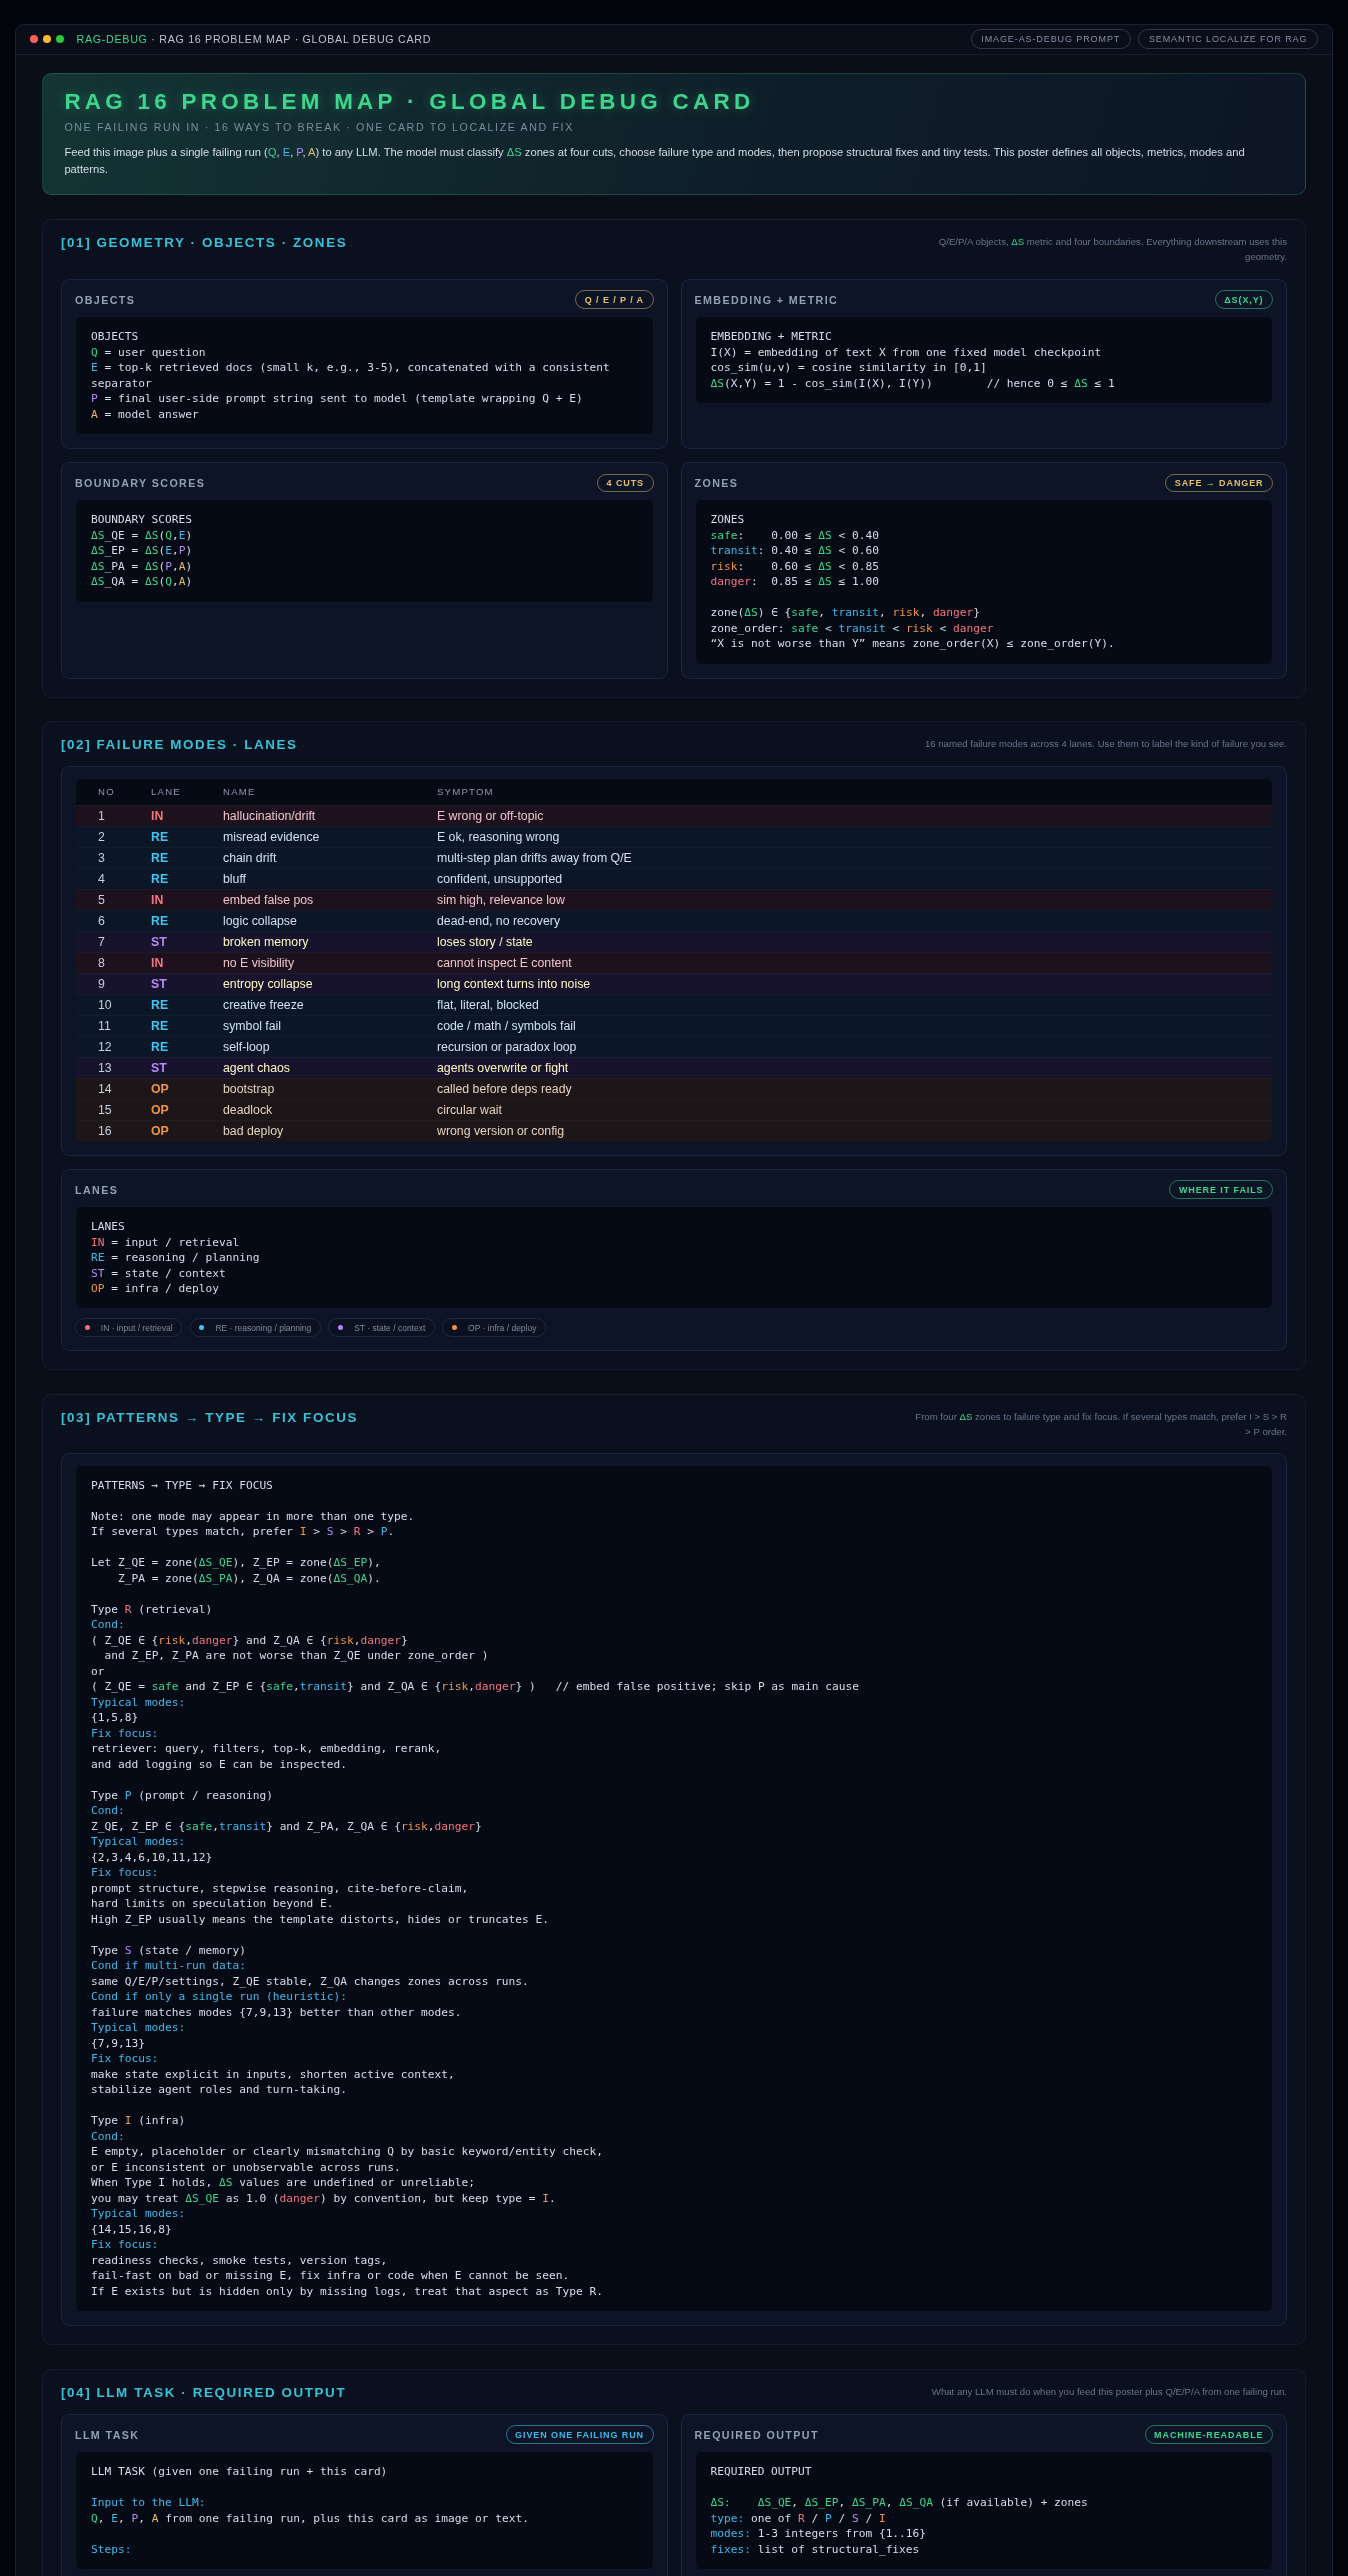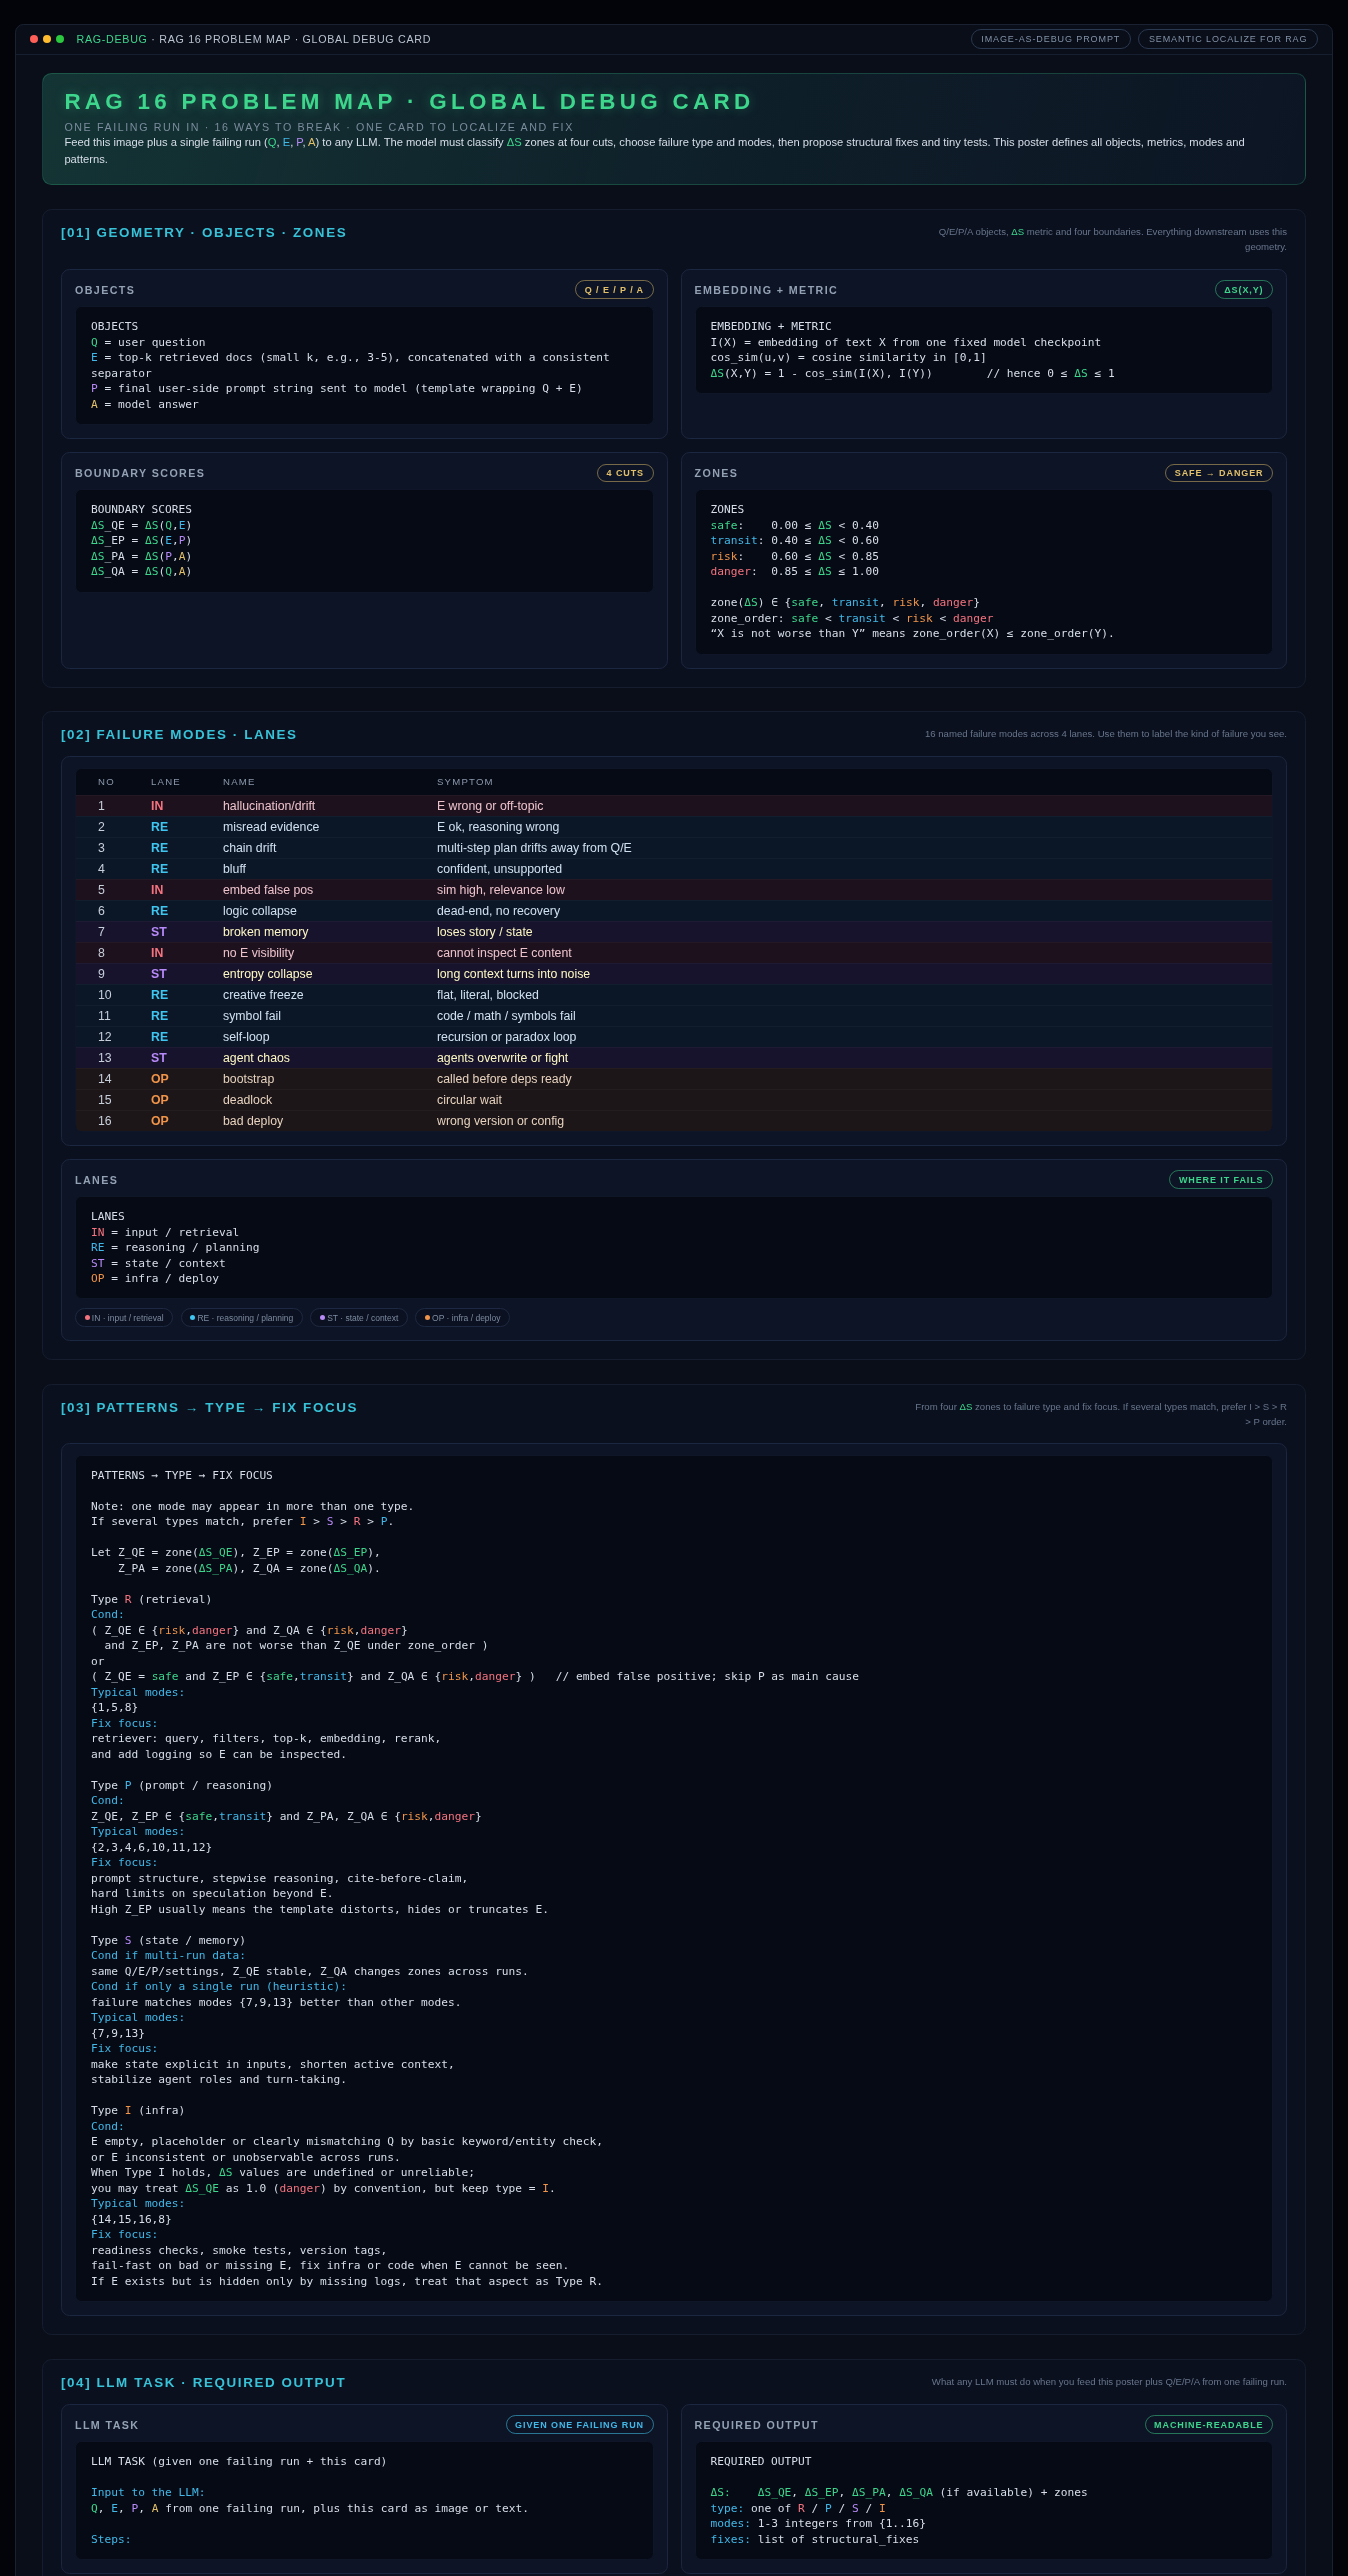--- a/index.html
+++ b/index.html
@@ -9,21 +9,21 @@
   .dots{display:flex;gap:4.8px;margin-right:13px}
   .dot-win{width:8px;height:8px;border-radius:50%;display:inline-block}
   .dw-red{background:#ff5f57}.dw-yellow{background:#febc2e}.dw-green{background:#2bc840}
   .titletext{font-size:10.7px;letter-spacing:0.7px;font-weight:400}
   .badges{margin-left:auto;display:flex;gap:7.5px}
   .badge{border:0.5px solid #2a3850;color:#8292a8;border-radius:534px;padding:3.7px 9.6px;font-size:9px;letter-spacing:0.9px;white-space:nowrap}
   .content{padding:18px 26px 0}
   .hero{background:linear-gradient(105deg,rgba(61,214,140,.16),rgba(61,214,140,.05) 55%,rgba(16,26,46,0) 100%),#0c1524;border:0.5px solid rgba(61,214,140,.22);border-radius:9.6px;padding:15px 21.4px 17px}
   .hero-title{color:#3dd68c;font-size:22.4px;letter-spacing:4.3px;font-weight:700;text-shadow:0 0 10.7px rgba(61,214,140,.35)}
   .hero-sub{color:#7b8c9d;font-size:10.7px;letter-spacing:1.6px;margin-top:6.4px}
-  .hero-desc{font-size:11.2px;color:#dfe6ee;margin-top:1px;line-height:1.5}
+  .hero-desc{font-size:11.2px;color:#dfe6ee;margin-top:11px;line-height:1.5}
   .section{background:#0b101e;border:0.5px solid #151d2f;border-radius:9.6px;padding:15px 18px 18px;margin-top:23.5px}
   .sechead{display:flex;justify-content:space-between;align-items:flex-start;gap:24px;margin-bottom:14px}
   .sectitle{color:#37c2d8;font-size:13.4px;letter-spacing:1.6px;font-weight:700;white-space:nowrap}
   .secnote{color:#5e6e84;font-size:9.6px;line-height:1.55;text-align:right;max-width:374px}
   .grid2{display:grid;grid-template-columns:1fr 1fr;gap:13px}
   .grid2.start{align-items:start}
   .stack{display:flex;flex-direction:column;gap:13px}
   .panel{background:#0d1425;border:0.5px solid #1b2640;border-radius:8.5px;padding:10.7px 13px 13px}
   .phead{display:flex;justify-content:space-between;align-items:center;margin-bottom:7.5px;gap:8.5px}
   .plabel{color:#93a1b5;font-size:10.7px;letter-spacing:1.4px;font-weight:600}
@@ -45,21 +45,21 @@
   .lane-ST{background:rgba(162,96,246,.11)}
   .lane-OP{background:rgba(232,140,62,.10)}
   .tc-no{color:#c7cfdb}
   .tc-lane{font-weight:700}
   .lane-IN .tc-lane{color:#f4737f}.lane-RE .tc-lane{color:#3fc6f0}.lane-ST .tc-lane{color:#b78af7}.lane-OP .tc-lane{color:#ef9449}
   .lane-IN .tc-name,.lane-IN .tc-sym{color:#ecc3cb}
   .lane-RE .tc-name,.lane-RE .tc-sym{color:#cfe0f0}
   .lane-ST .tc-name,.lane-ST .tc-sym{color:#fef9c3}
   .lane-OP .tc-name,.lane-OP .tc-sym{color:#e7d3bf}
   .legend{display:flex;gap:7.5px;margin-top:8.5px;flex-wrap:wrap}
-  .chip{display:inline-flex;align-items:center;gap:2px;background:#0b1120;border:0.5px solid #1d2942;border-radius:534px;padding:3.7px 8.5px;color:#7c8ba1;font-size:8.5px}
+  .chip{display:inline-flex;align-items:center;gap:11px;background:#0b1120;border:0.5px solid #1d2942;border-radius:534px;padding:3.7px 8.5px;color:#7c8ba1;font-size:8.5px}
   .dot{width:5.3px;height:5.3px;border-radius:50%;display:inline-block}
   .dot-IN{background:#f4737f}.dot-RE{background:#3fc6f0}.dot-ST{background:#b78af7}.dot-OP{background:#ef9449}
 </style>
 </head>
 <body>
 
 <div class="window">
   <div class="topbar">
     <div class="dots">
       <span class="dot-win dw-red"></span>

